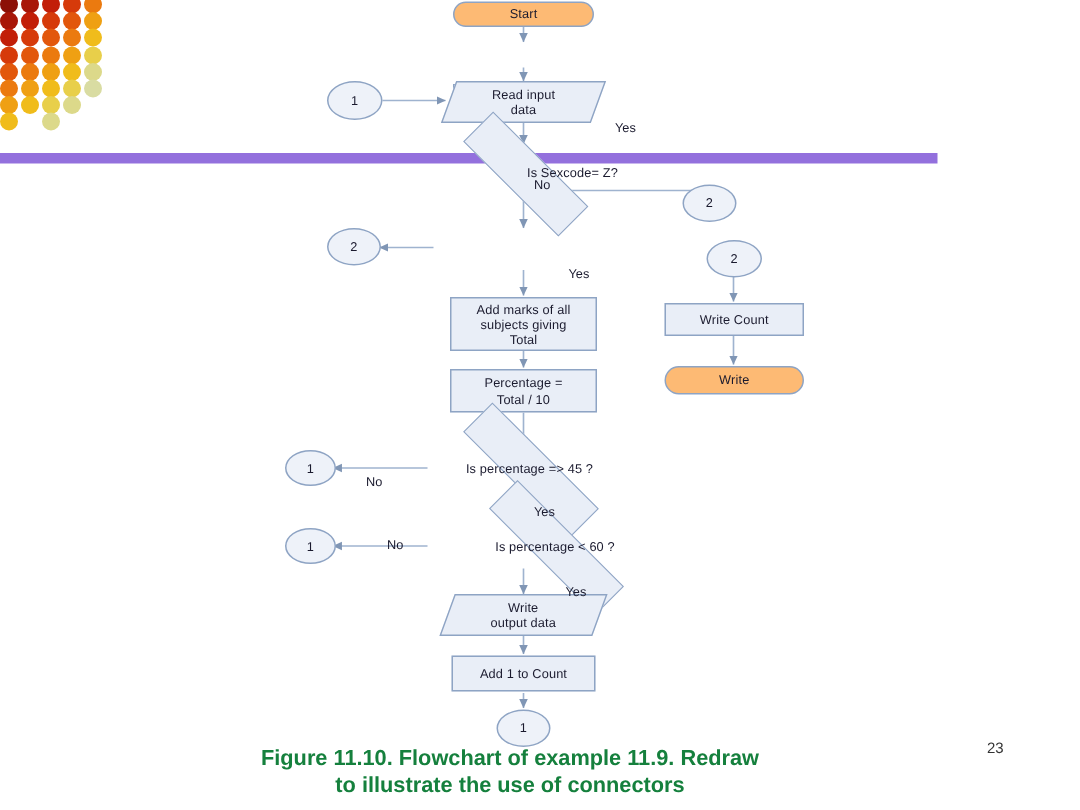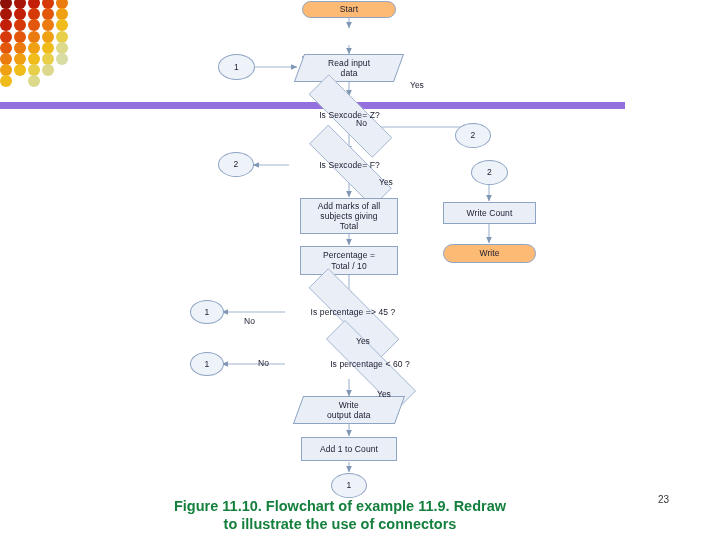--- a/index.html
+++ b/index.html
@@ -248,37 +248,33 @@
 
     <div class="node n-io" style="left:299px; top:54px; width:100px; height:28px;">
       <span style="transform: skewX(20deg);">Read input
 data</span>
     </div>
 
     <div class="node n-connector" style="left:218px; top:54px; width:37px; height:26px;">
       <span>1</span>
     </div>
 
-    <div class="node n-decision" style="left:287px; top:96px; width:125px; height:38px;">
+    <div class="node n-decision" style="left:287px; top:96px; width:125px; height:38px;justify-content:flex-end;">
       <span class="dia-shape"></span>
       <span class="dia-label">Is Sexcode= Z?</span>
     </div>
 
     <div class="node n-connector" style="left:455px; top:123px; width:36px; height:25px;">
       <span>2</span>
     </div>
 
     <div class="node n-connector" style="left:218px; top:152px; width:36px; height:25px;">
       <span>2</span>
     </div>
 
-    <div class="node n-decision" style="left:287px; top:147px; width:125px; height:36px;">
-      <span class="dia-shape"></span>
-      <span class="dia-label">Is Sexcode= F?</span>
-    </div>
 
     <div class="node n-connector" style="left:471px; top:160px; width:37px; height:25px;">
       <span>2</span>
     </div>
 
     <div class="node n-process" style="left:443px; top:202px; width:93px; height:22px;">
       <span>Write Count</span>
     </div>
 
     <div class="node n-terminal" style="left:443px; top:244px; width:93px; height:19px;">

